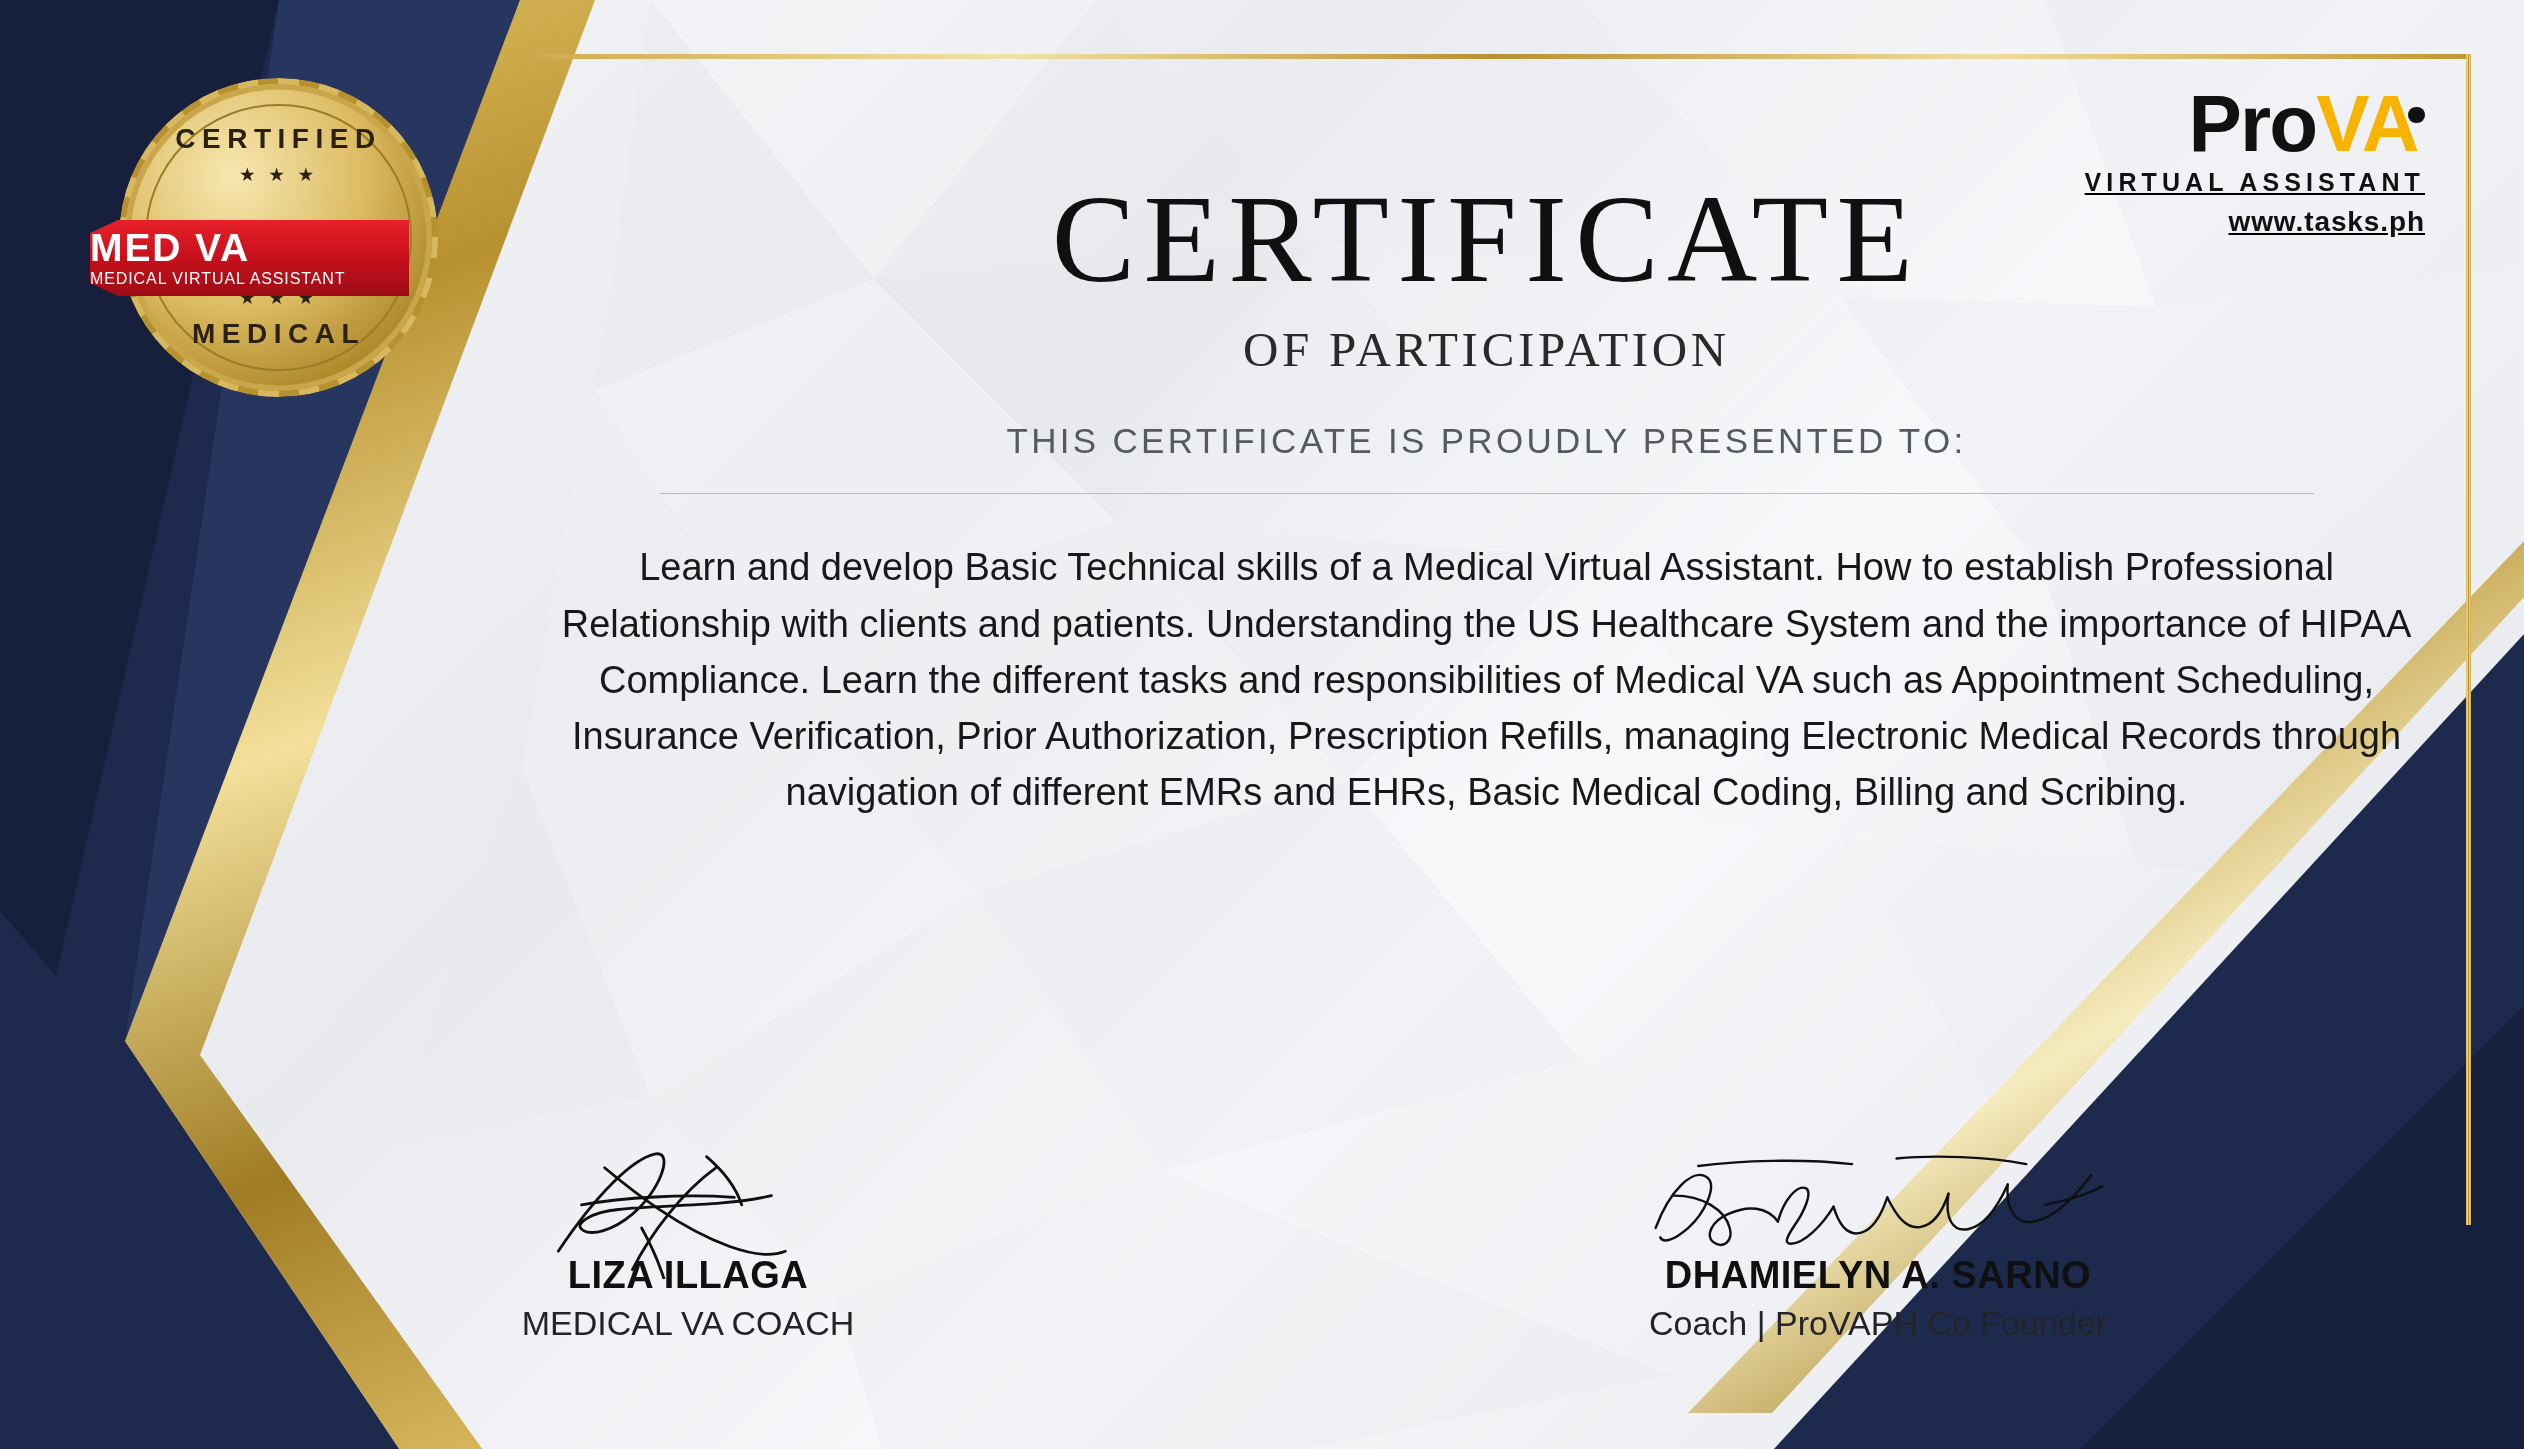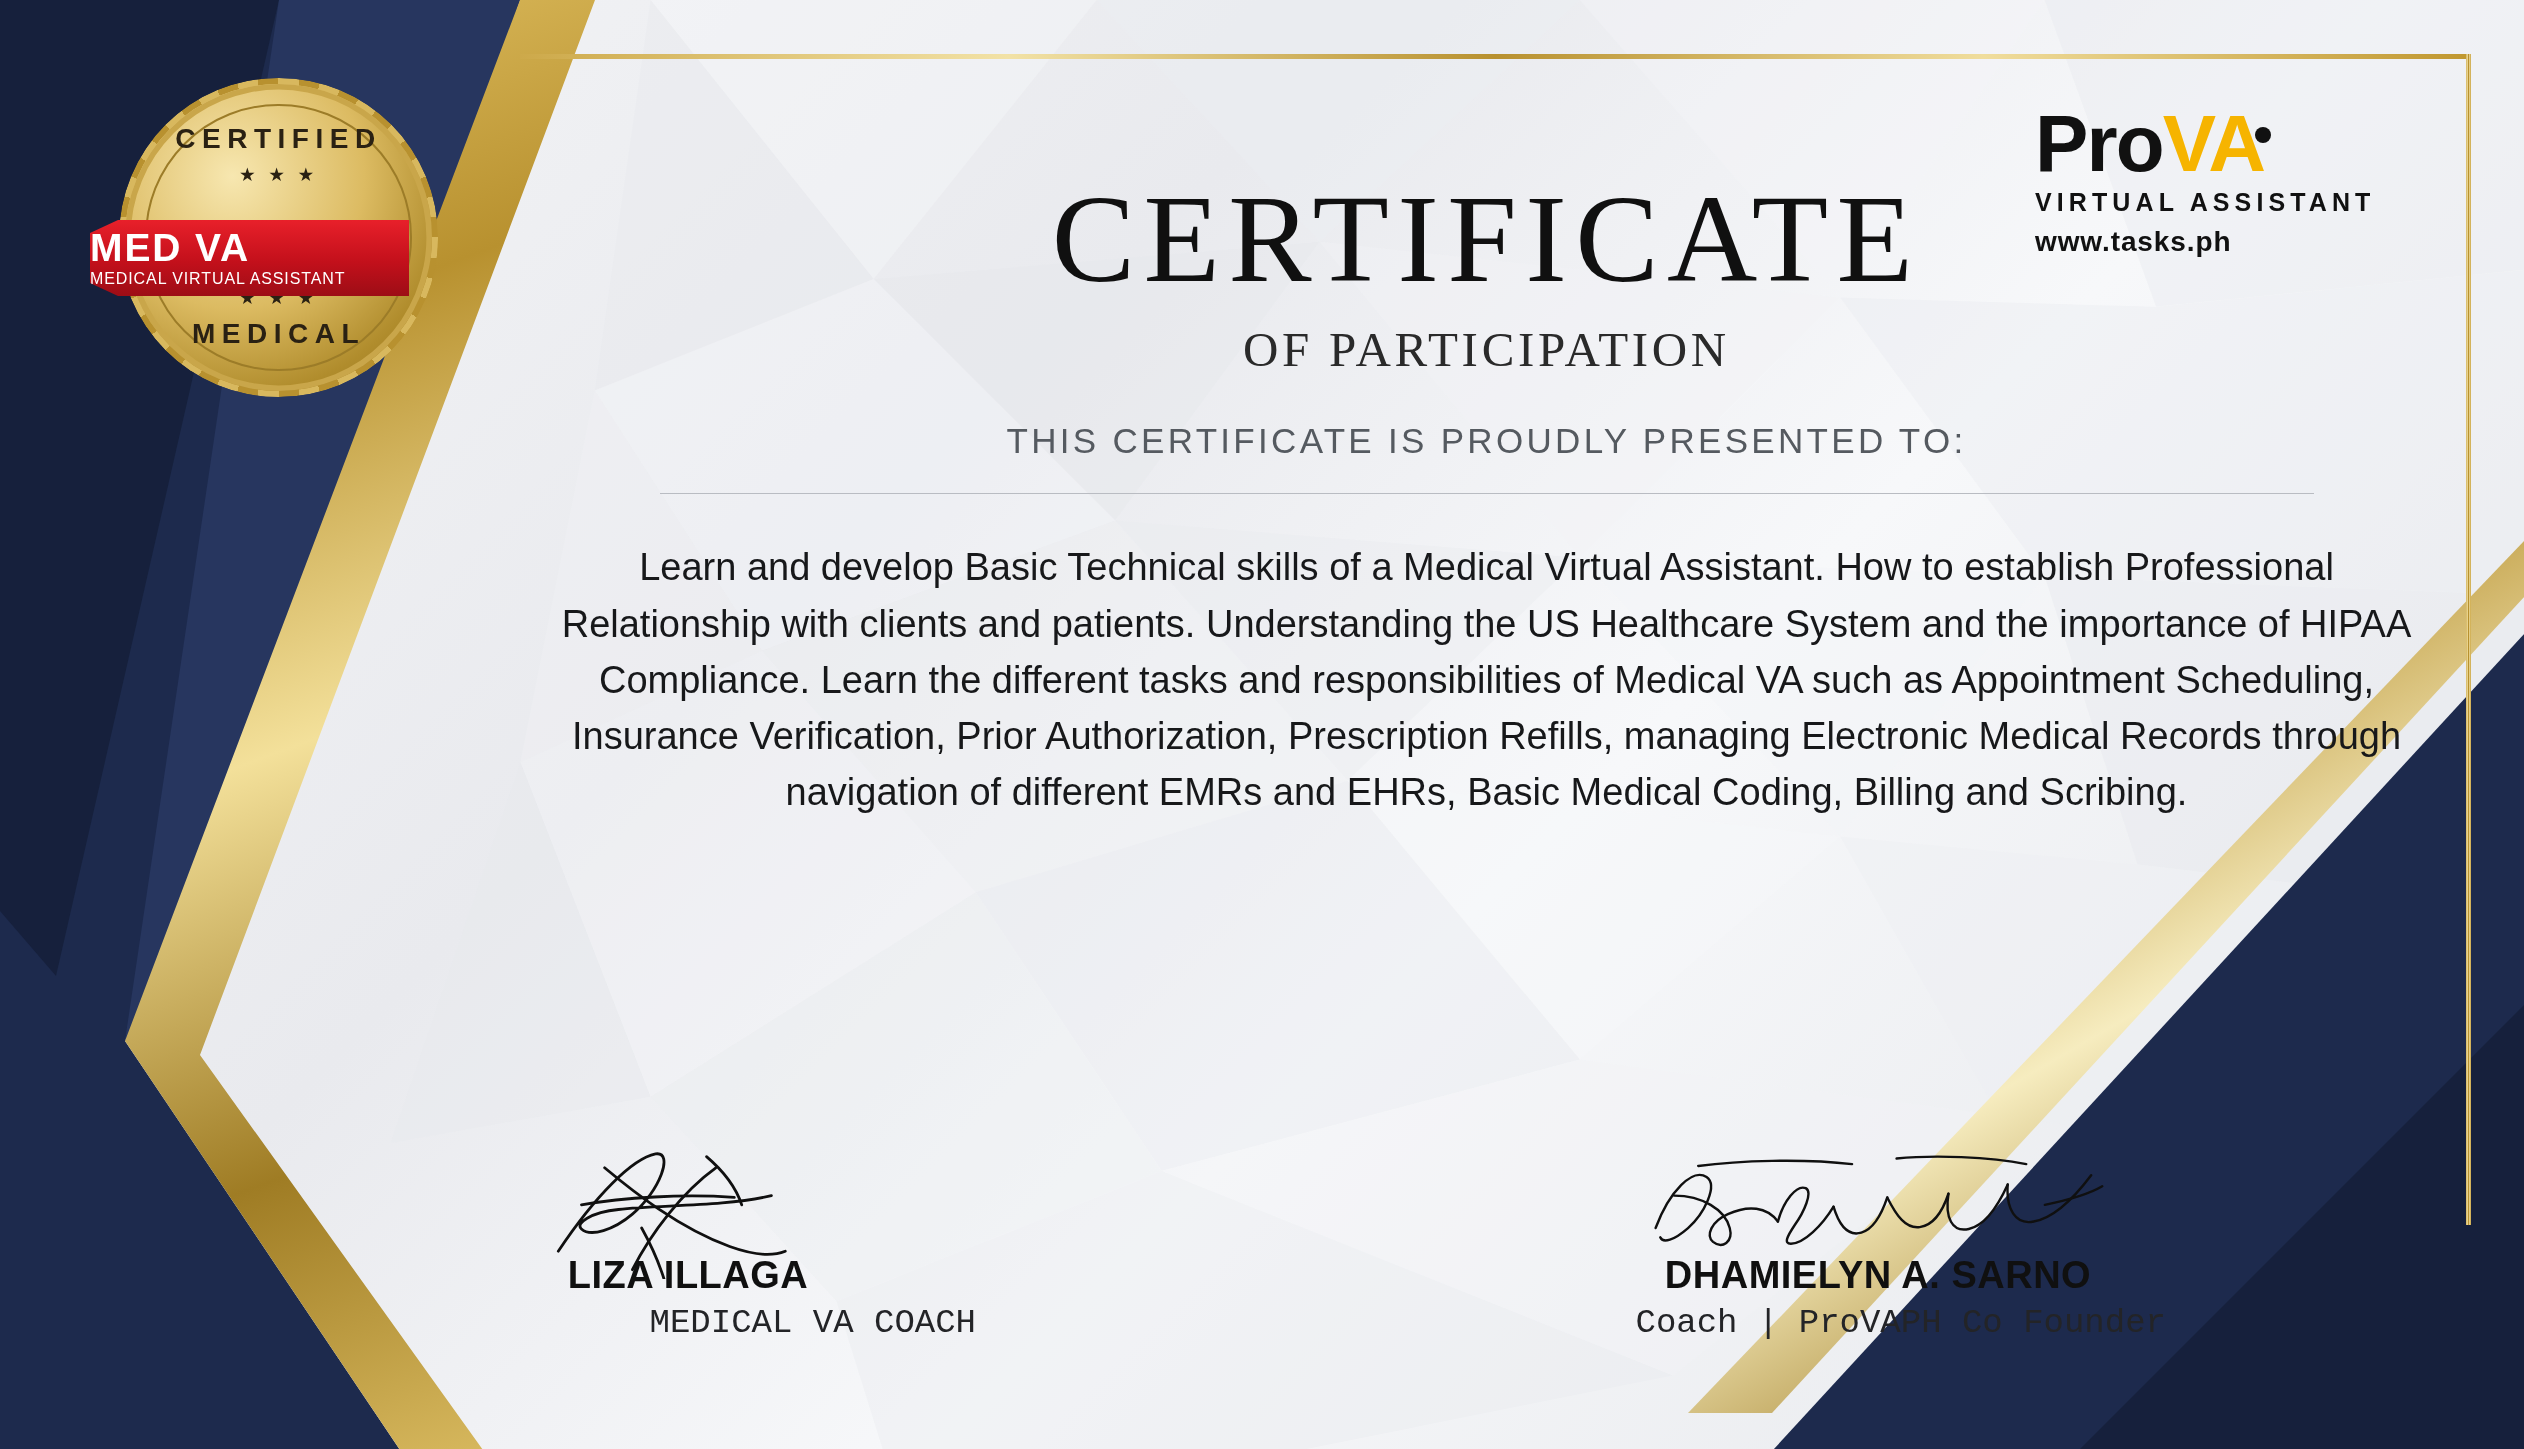--- a/index.html
+++ b/index.html
@@ -163,23 +163,24 @@
   .ribbon-sub {
     color: #ffffff;
     font-size: 16px;
     letter-spacing: 0.9px;
     margin-top: 3.7px;
   }
 
   
   .logo {
     position: absolute;
-    right: 100px; top: 104px;
+    right: 100px; top: 84px;
     width: 390px;
-    text-align: left;
+    text-align: right;
+    text-decoration: underline;
   }
   .logo-main {
     font-family: "Liberation Sans", sans-serif;
     font-size: 80px;
     font-weight: bold;
     color: #111111;
     line-height: 1;
     letter-spacing: -1.9px;
     position: relative;
     display: inline-block;
@@ -295,25 +296,24 @@
     top: -26px;
   }
   .sig-name {
     font-family: "Liberation Sans", sans-serif;
     font-size: 38px;
     font-weight: bold;
     color: #101010;
     letter-spacing: 0.5px;
   }
   .sig-role {
-    font-family: Liberation Mono, monospace;
+    font-family: Liberation Sans, sans-serif;
     font-size: 34px;
     color: #232427;
     margin-top: 7.4px;
-    text-align: right;
   }
 </style>
 </head>
 <body>
 
 <div id="certificate">
 
   <svg class="poly" width="2525" height="1450" viewBox="0 0 2717 1560" xmlns="http://www.w3.org/2000/svg">
     <g opacity="0.55">
       <polygon points="700,0 1180,0 940,300" fill="#f6f7f9"></polygon>

